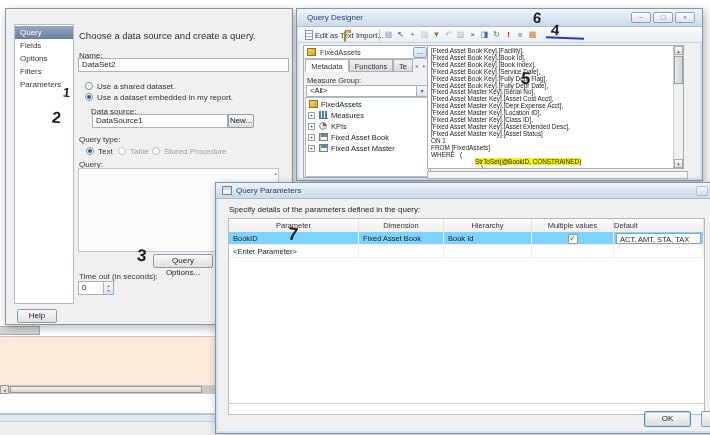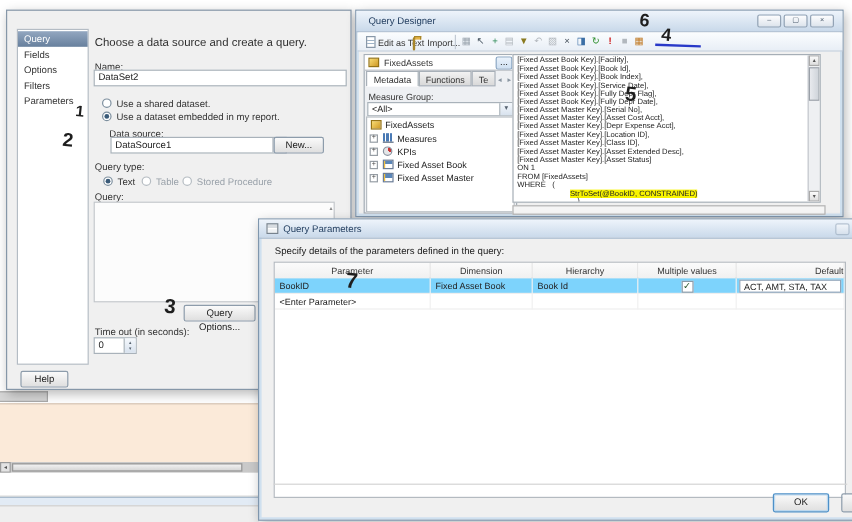--- a/index.html
+++ b/index.html
@@ -88,21 +88,21 @@
   <span class="radio off" style="left:79px;top:73px"></span>
   <span class="lbl" style="left:91px;top:73px">Use a shared dataset.</span>
   <span class="radio on" style="left:79px;top:84px"></span>
   <span class="lbl" style="left:91px;top:84px">Use a dataset embedded in my report.</span>
 
   <span class="lbl" style="left:85px;top:98px">Data source:</span>
   <div class="txt" style="left:86px;top:105px;width:147px;height:14px">
     <span>DataSource1</span>
     <span class="arrowbox" style="line-height:12px">▾</span>
   </div>
-  <div class="btn" style="left:222px;top:105px;width:42px;height:14px">New...</div>
+  <div class="btn" style="left:222px;top:105px;width:26px;height:14px">New...</div>
 
   <span class="lbl" style="left:73px;top:126px">Query type:</span>
   <span class="radio on" style="left:80px;top:138px"></span>
   <span class="lbl" style="left:92px;top:138px">Text</span>
   <span class="radio off2" style="left:112px;top:138px"></span>
   <span class="lbl dis" style="left:124px;top:138px">Table</span>
   <span class="radio off2" style="left:146px;top:138px"></span>
   <span class="lbl dis" style="left:158px;top:138px">Stored Procedure</span>
 
   <span class="lbl" style="left:73px;top:151px">Query:</span>
@@ -222,21 +222,21 @@
     <span class="winbtn" style="left:480px;top:3px;width:12px;height:10px;opacity:.55"></span>
   </div>
   <span class="lbl" style="left:13px;top:22px;color:#222">Specify details of the parameters defined in the query:</span>
 
   <div class="abs" style="left:12px;top:35px;width:477px;height:197px;background:#fff;border:1px solid #b4bac0;overflow:hidden">
     <div class="qp-row" style="border-bottom:1px solid #d6d6d6">
       <span class="qc hc c1">Parameter</span>
       <span class="qc hc c2">Dimension</span>
       <span class="qc hc c3">Hierarchy</span>
       <span class="qc hc c4" style="display:block;text-align:center">Multiple values</span>
-      <span class="qc hc c5" style="text-align:right">Default</span>
+      <span class="qc hc c5" style="text-align:left">Default</span>
     </div>
     <div id="qp-rows">
         <div class="qp-row" style="background: #7dd3fc;">
           <div class="qc c1">BookID</div>
           <div class="qc c2">Fixed Asset Book</div>
           <div class="qc c3">Book Id</div>
           <div class="qc c4">
             <div class="chk">✓</div>
           </div>
           <div class="qc c5">

